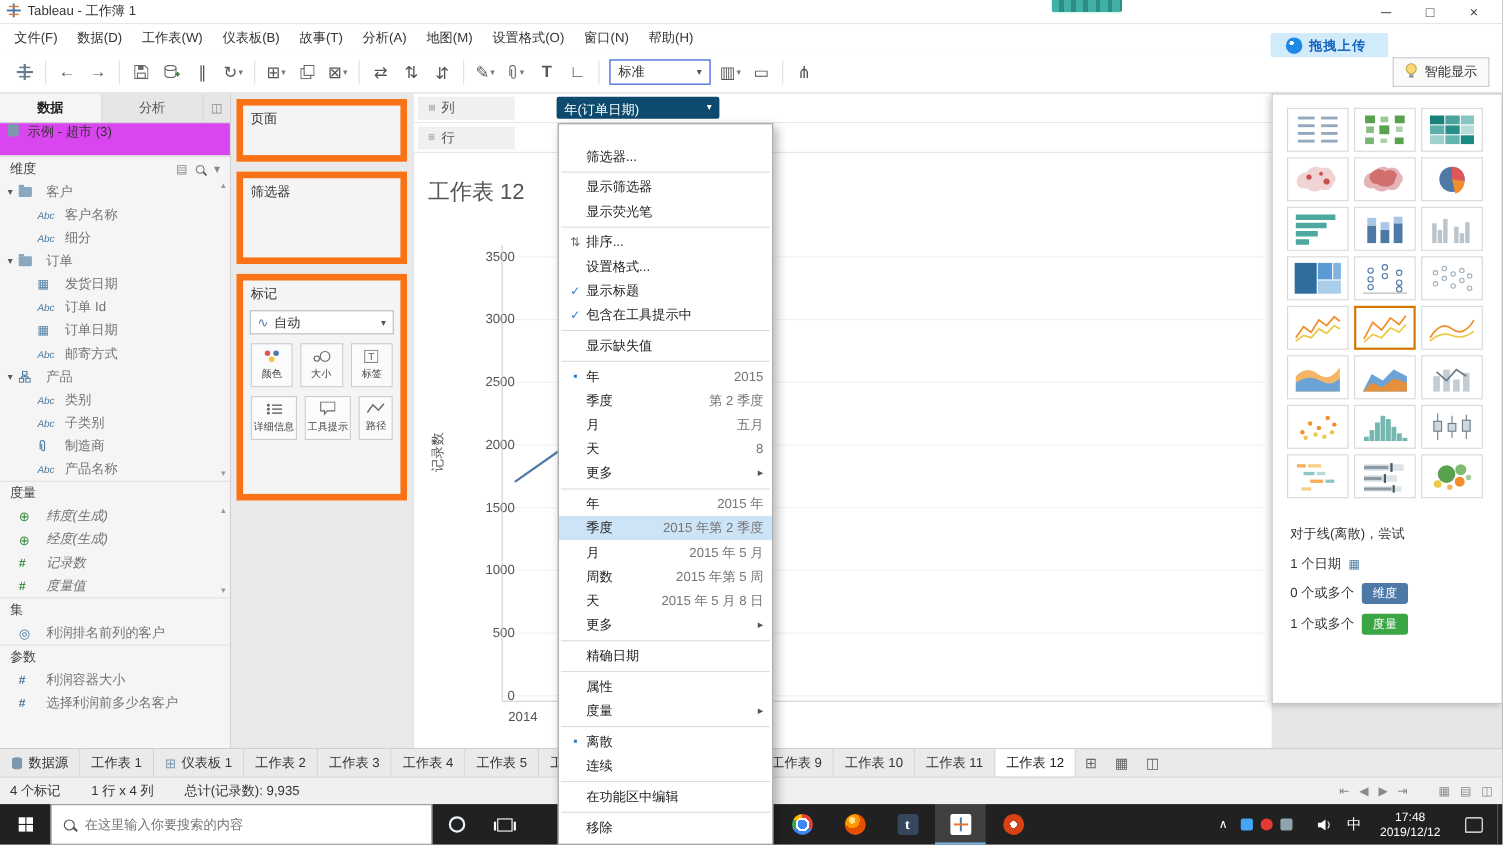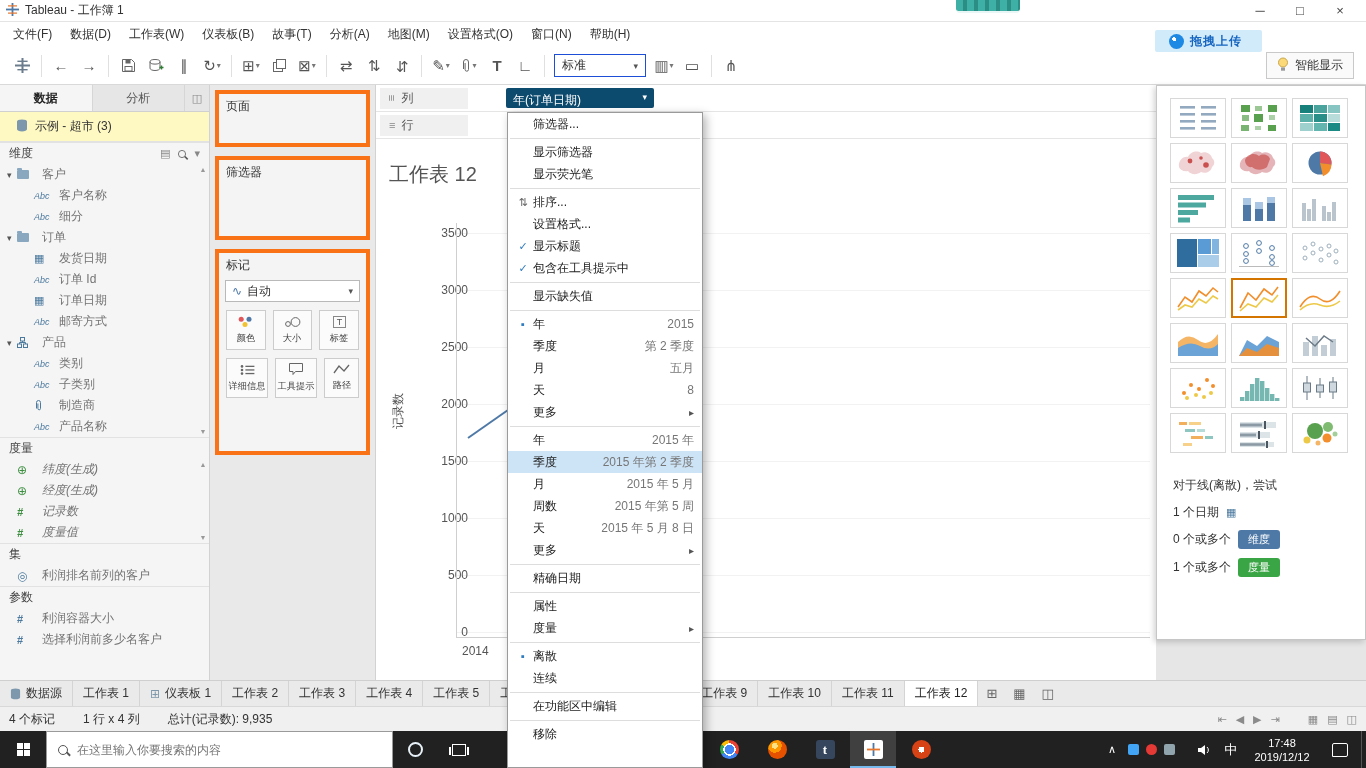--- a/index.html
+++ b/index.html
@@ -25,42 +25,42 @@
 .fit-dd{width:92px;height:23px;border:1px solid #1d4ed8;background:#fff;display:flex;align-items:center;padding:0 7px;margin:0 4px;color:#333}
 .fit-dd .dd{margin-left:auto;font-size:9px;color:#555}
 .tb-spacer{flex:1}
 .smartshow-btn{display:flex;align-items:center;gap:6px;border:1px solid #c9c9c9;background:#fafafa;height:27px;padding:0 10px;margin-right:4px;color:#333}
 
 .left-pane{left:0;top:85px;width:210px;height:595px;background:#f5f5f5;border-right:1px solid #d2d2d2;z-index:2}
 .pane-tabs{display:flex;height:27px;background:#e6e6e6;border-bottom:1px solid #d0d0d0}
 .ptab{flex:1;display:flex;align-items:center;justify-content:center;color:#555;border-right:1px solid #d6d6d6;cursor:default}
 .ptab.active{background:#f5f5f5;color:#222;font-weight:bold}
 .ppin{width:24px;display:flex;align-items:center;justify-content:center;color:#888;font-size:11px}
-.ds-row{height:30px;display:flex;align-items:center;gap:7px;padding:0 16px;background:#fef9c3;border-bottom:1px solid #e2e2e2}
+.ds-row{height:30px;display:flex;align-items:flex-start;gap:7px;padding:0 6px;background:#d946ef;border-bottom:1px solid #e2e2e2}
 .sec-hdr{height:22px;display:flex;align-items:center;padding:0 9px;color:#444;border-top:1px solid #e2e2e2}
 .hdr-icons{margin-left:auto;display:flex;align-items:center;gap:7px;color:#888;font-size:11px}
 .list-wrap{position:relative}
 .vscroll{position:absolute;right:1px;top:2px;bottom:2px;width:10px;display:flex;flex-direction:column;justify-content:space-between;align-items:center;font-size:7px;color:#999}
 .tree-item{height:21px;display:flex;align-items:center;padding:0 2px 0 7px;cursor:default;white-space:nowrap}
 .tree-item.ind{padding-left:24px}
 .caret{width:10px;font-size:9px;color:#555;flex:none}
 .ficon{width:25px;display:flex;align-items:center;flex:none}
 .ic-abc{font-size:9px;font-style:italic;color:#4c7a9f}
 .ic-cal{font-size:11px;color:#4c7a9f}
 .ic-globe{color:#3d8e40;font-size:12px}
 .ic-num{color:#3d8e40;font-weight:bold;font-style:italic;font-size:11px}
 .ic-numb{color:#4c7a9f;font-weight:bold;font-size:11px}
 .ic-set{color:#4c7a9f;font-size:12px}
 .flabel{font-size:12px;color:#737373}
 .flabel.it{font-style:italic}
 .ic-folder{width:12px;height:9px;background:#8aa7c0;border-radius:1px;position:relative;display:inline-block}
 .ic-folder::before{content:"";position:absolute;top:-2px;left:0;width:5px;height:2px;background:#8aa7c0;border-radius:1px 1px 0 0}
 
 .cards-pane{left:210px;top:85px;width:165px;height:595px;background:#e9e9e9;padding:5px 5px 0 5px;z-index:2}
-.card{background:#f4f4f4;border:4px solid #f97316;margin-bottom:9px}
+.card{background:#f4f4f4;border:6px solid #f97316;margin-bottom:9px}
 .card-label{padding:4px 7px;color:#333}
 .card.pages{height:57px}
 .card.filters{height:84px}
 .card.marks{height:206px}
 .marks-dd{margin:2px 6px 8px;height:22px;border:1px solid #b9b9b9;background:#fff;display:flex;align-items:center;padding:0 6px;gap:5px}
 .marks-dd .line-g{color:#4e79a7;font-size:12px}
 .marks-dd .dd{margin-left:auto;font-size:9px;color:#555}
 .marks-grid{display:grid;grid-template-columns:repeat(3,1fr);gap:7px;margin:0 7px 8px}
 .mark-btn{height:40px;border:1px solid #ccc;background:#fbfbfb;display:flex;flex-direction:column;align-items:center;justify-content:center;gap:3px;cursor:default}
 .mark-btn .mlab{font-size:10px;color:#444;white-space:nowrap;transform:scale(.92)}
@@ -122,21 +122,21 @@
 .ico-redapp{width:19px;height:19px;border-radius:50%;background:radial-gradient(circle,#fff 0 3px,#d84315 3px)}
 .tb-caret{position:absolute;left:1100px;top:0;width:24px;height:37px;display:flex;align-items:center;justify-content:center;color:#fff;font-size:11px}
 .tray-dot{position:absolute;top:13px;width:11px;height:11px;border-radius:2px}
 .tb-vol{position:absolute;left:1192px;top:0;width:26px;height:37px;display:flex;align-items:center;justify-content:center}
 .tb-ime{position:absolute;left:1218px;top:0;width:26px;height:37px;display:flex;align-items:center;justify-content:center;color:#fff;font-size:13px}
 .tb-clock{position:absolute;left:1246px;top:5px;width:72px;color:#fff;font-size:11px;text-align:center;line-height:14px}
 .tb-notif{position:absolute;left:1322px;top:0;width:36px;height:37px;display:flex;align-items:center;justify-content:center}
 .notif-ico{width:16px;height:14px;border:1.5px solid #fff;border-radius:2px 2px 2px 0}
 .tb-desk{position:absolute;right:0;top:0;width:5px;height:37px;border-left:1px solid #555}
 
-.ctx{left:507px;top:112px;width:196px;height:656px;background:#fff;border:1px solid #9a9a9a;box-shadow:3px 3px 9px rgba(0,0,0,.3);z-index:50;padding-top:0;overflow:hidden}
+.ctx{left:507px;top:112px;width:196px;height:656px;background:#fff;border:1px solid #9a9a9a;box-shadow:3px 3px 9px rgba(0,0,0,.3);z-index:50;padding-top:18px;overflow:hidden}
 .ctx-item{height:22px;display:flex;align-items:center;padding:0 8px 0 5px;color:#222;cursor:default}
 .ctx-item.hl{background:#cde4f7}
 .ctx-lead{width:20px;text-align:center;color:#2f7bbf;font-size:11px;flex:none}
 .ctx-lead.gray{color:#666}
 .ctx-val{margin-left:auto;color:#767676;padding-left:10px;white-space:nowrap}
 .ctx-arrow{margin-left:auto;color:#555;font-size:10px}
 .ctx-sep{height:1px;background:#ddd;margin:2.5px 2px}
 
 .dragup{left:1155px;top:30px;width:107px;height:22px;background:#d2ebfb;display:flex;align-items:center;gap:6px;padding:0 14px;z-index:30;border-radius:2px}
 .dragup .logo{width:15px;height:15px;border-radius:50%;background:radial-gradient(circle at 35% 35%,#fff 0 2px,#1e88e5 2px);flex:none}

